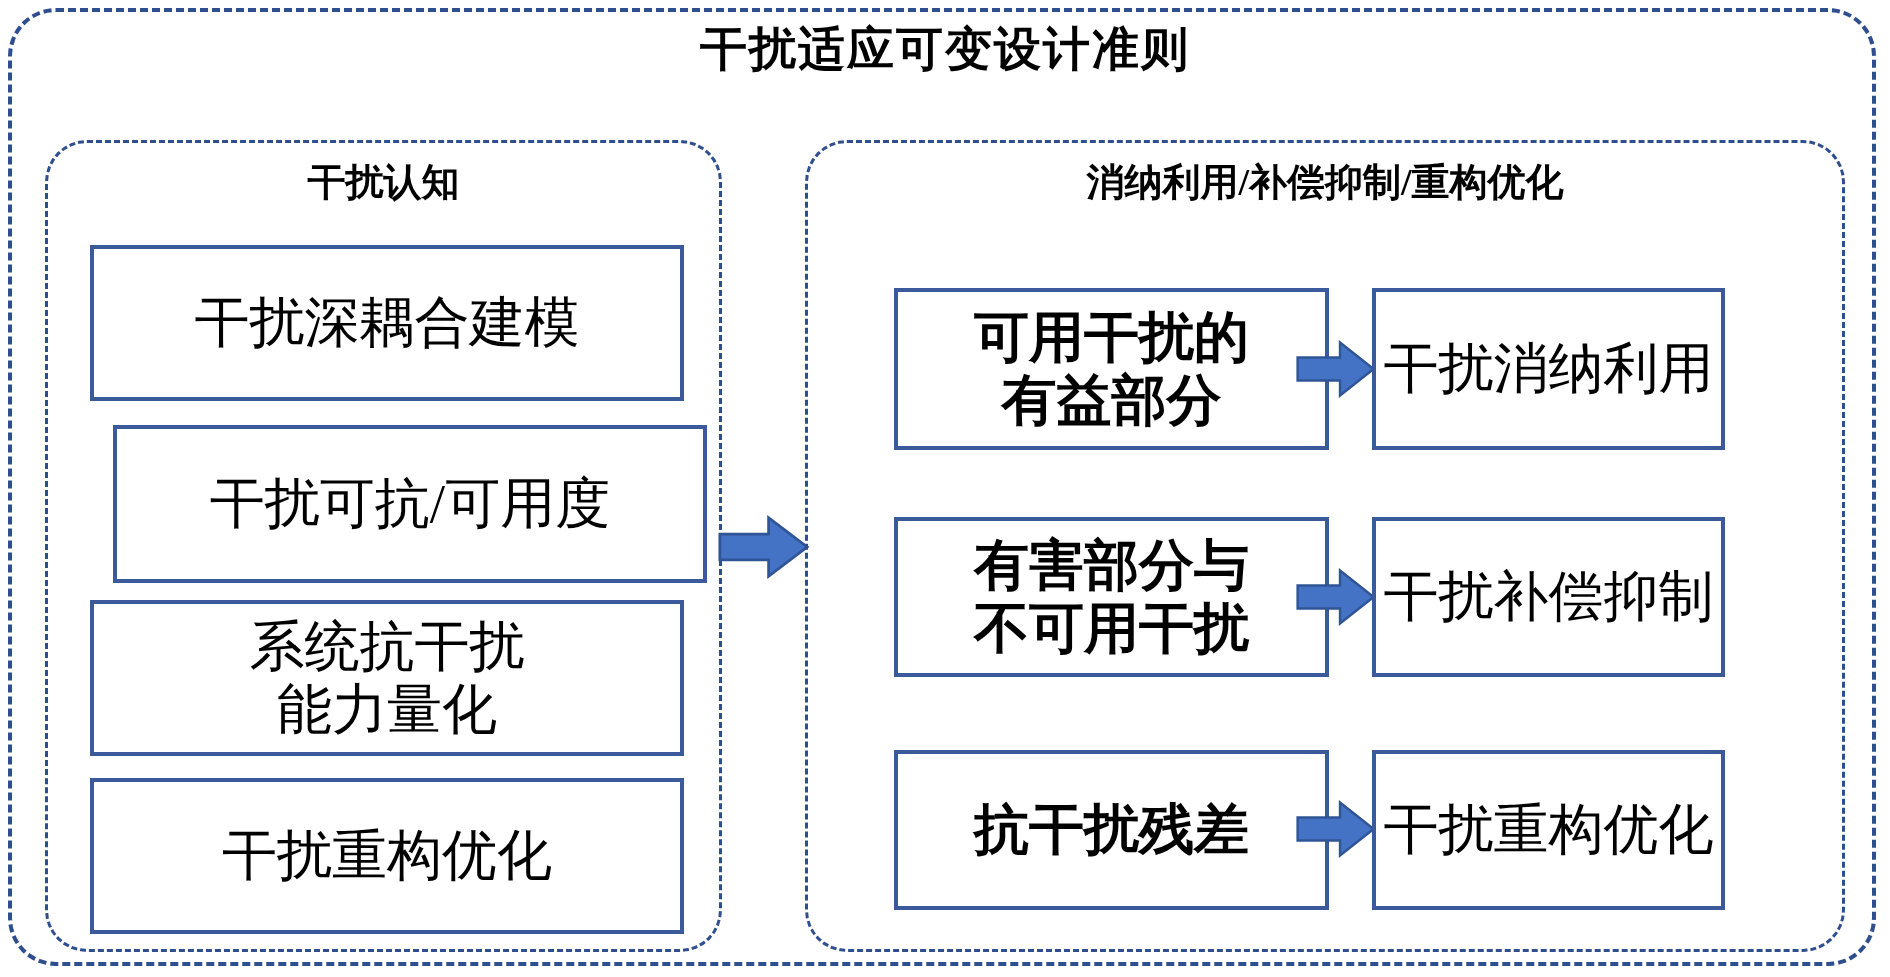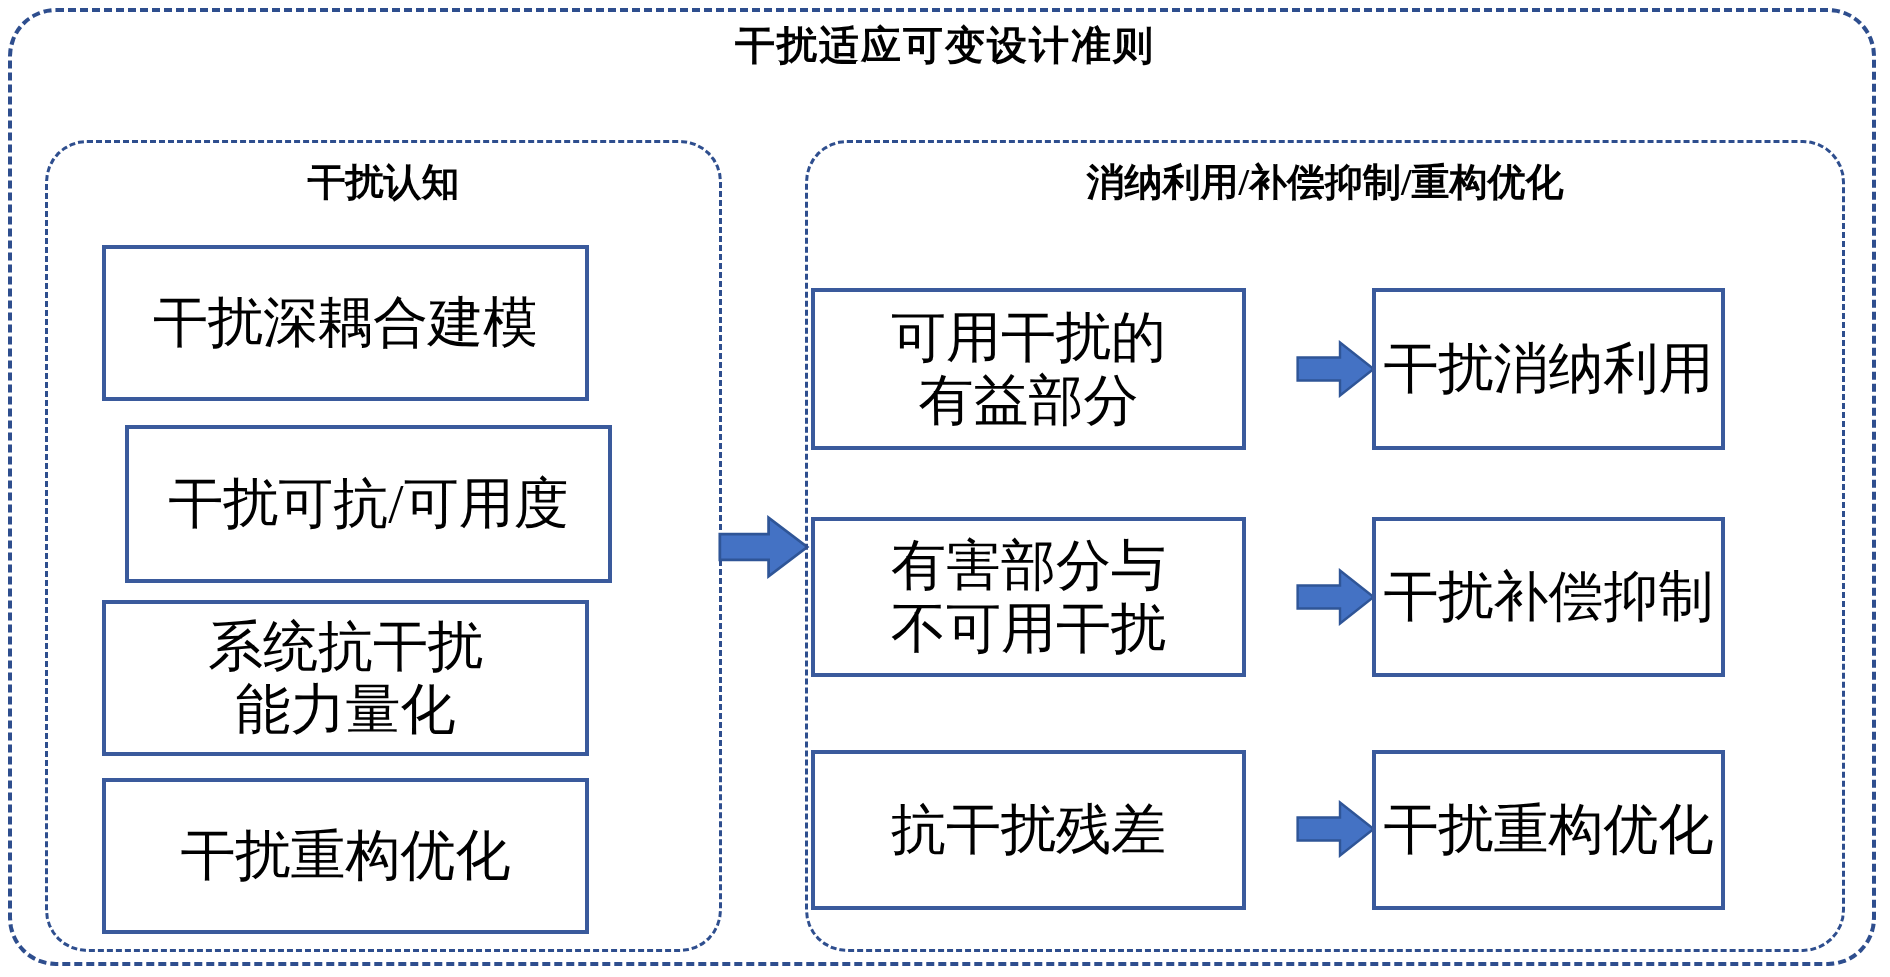--- a/index.html
+++ b/index.html
@@ -22,21 +22,21 @@
     width: 1868px; height: 958px;
     border: 4px dashed #2E4E8E;
     border-radius: 48px;
     box-sizing: border-box;
   }
   .main-title {
     position: absolute;
     left: 0; top: 18px;
     width: 1890px;
     text-align: center;
-    font-size: 40px;
+    font-size: 47px;
     font-weight: bold;
     color: #000000;
     letter-spacing: 2px;
   }
   
   .panel {
     position: absolute;
     border: 3px dashed #2E4E8E;
     border-radius: 42px;
     box-sizing: border-box;
@@ -62,27 +62,27 @@
     display: flex;
     align-items: center;
     justify-content: center;
     text-align: center;
     font-size: 55px;
     color: #000000;
     white-space: pre-line;
     line-height: 1.15;
   }
   
-  .lbox { left: 102px; width: 487px; }
+  .lbox { left: 90px; width: 594px; }
   .lbox-0 { top: 245px; height: 156px; }
   .lbox-1 { top: 425px; height: 158px; margin-left: 23px; }
   .lbox-2 { top: 600px; height: 156px; }
   .lbox-3 { top: 778px; height: 156px; }
   
-  .src-box { left: 811px;  width: 435px; }
+  .src-box { left: 894px;  width: 435px; font-weight: bold; }
   .dst-box { left: 1372px; width: 353px; }
   .row-0 { top: 288px; height: 162px; }
   .row-1 { top: 517px; height: 160px; }
   .row-2 { top: 750px; height: 160px; }
   
   .arrow {
     position: absolute;
     display: block;
   }
   .arrow svg { display: block; width: 100%; height: 100%; }

